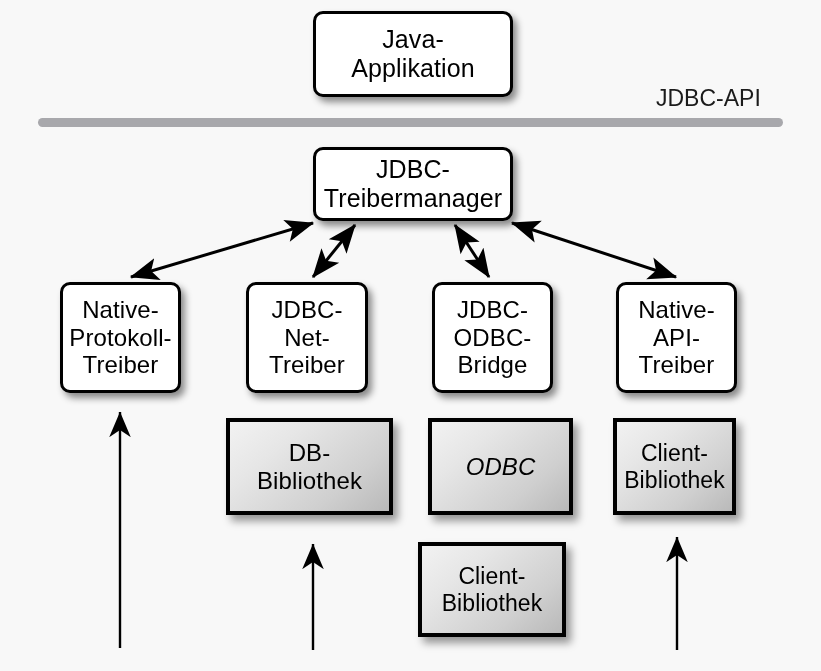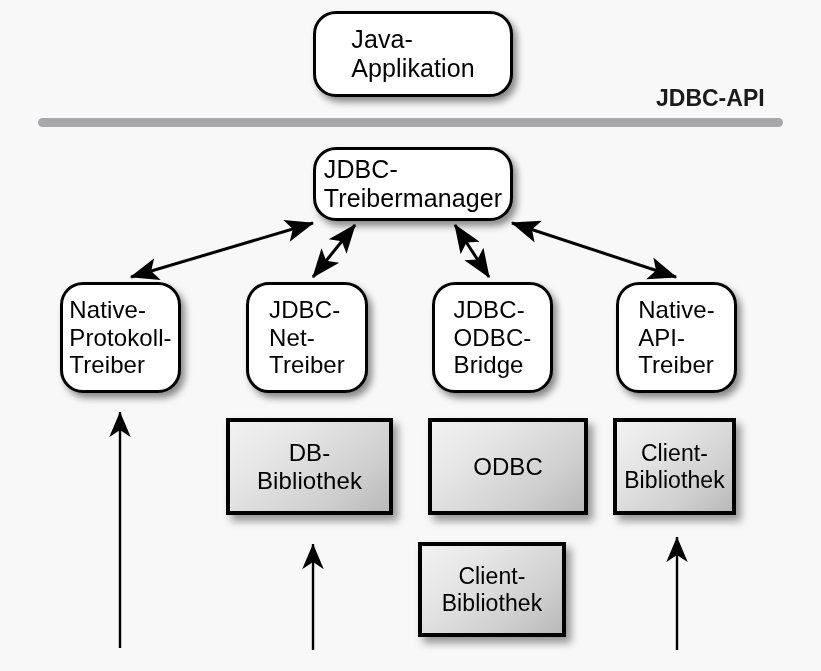--- a/index.html
+++ b/index.html
@@ -15,25 +15,25 @@
     font-family: "Liberation Sans", sans-serif;
     overflow: hidden;
   }
 
   
   .node {
     position: absolute;
     box-sizing: border-box;
     background: #ffffff;
     border: 3px solid #000000;
-    border-radius: 23px;
+    border-radius: 10px;
     display: flex;
     align-items: center;
     justify-content: center;
-    text-align: left;
+    text-align: center;
     color: #000000;
     line-height: 1.16;
     box-shadow: 4px 5px 7px rgba(0,0,0,0.45);
     white-space: pre-line;
     letter-spacing: 0.1px;
   }
 
   
   .gbox {
     position: absolute;
@@ -55,21 +55,20 @@
   
   #api-rule {
     position: absolute;
     background: #a8a8ac;
     border-radius: 5px;
   }
   #api-label {
     position: absolute;
     color: #1b1b1b;
     white-space: nowrap;
-    font-weight: bold;
   }
 
   
   #arrows {
     position: absolute;
     left: 0;
     top: 0;
     width: 821px;
     height: 671px;
     pointer-events: none;
@@ -118,20 +117,20 @@
 Net-
 Treiber</span></div>
       <div class="node" style="left: 432px; top: 282px; width: 121px; height: 111px; font-size: 24px;"><span>JDBC-
 ODBC-
 Bridge</span></div>
       <div class="node" style="left: 616px; top: 282px; width: 121px; height: 111px; font-size: 24px;"><span>Native-
 API-
 Treiber</span></div>
       <div class="gbox" style="left: 226px; top: 418px; width: 167px; height: 97px; font-size: 24px;"><span>DB-
 Bibliothek</span></div>
-      <div class="gbox" style="left: 428px; top: 418px; width: 160px; height: 97px; font-size: 24px;"><span>ODBC</span></div>
+      <div class="gbox" style="left: 428px; top: 418px; width: 145px; height: 97px; font-size: 24px; font-style: italic;"><span>ODBC</span></div>
       <div class="gbox" style="left: 613px; top: 418px; width: 123px; height: 97px; font-size: 23px;"><span>Client-
 Bibliothek</span></div>
       <div class="gbox" style="left: 418px; top: 542px; width: 148px; height: 95px; font-size: 23px;"><span>Client-
 Bibliothek</span></div>
     </div>
 
 </div>
 
 </body></html>

